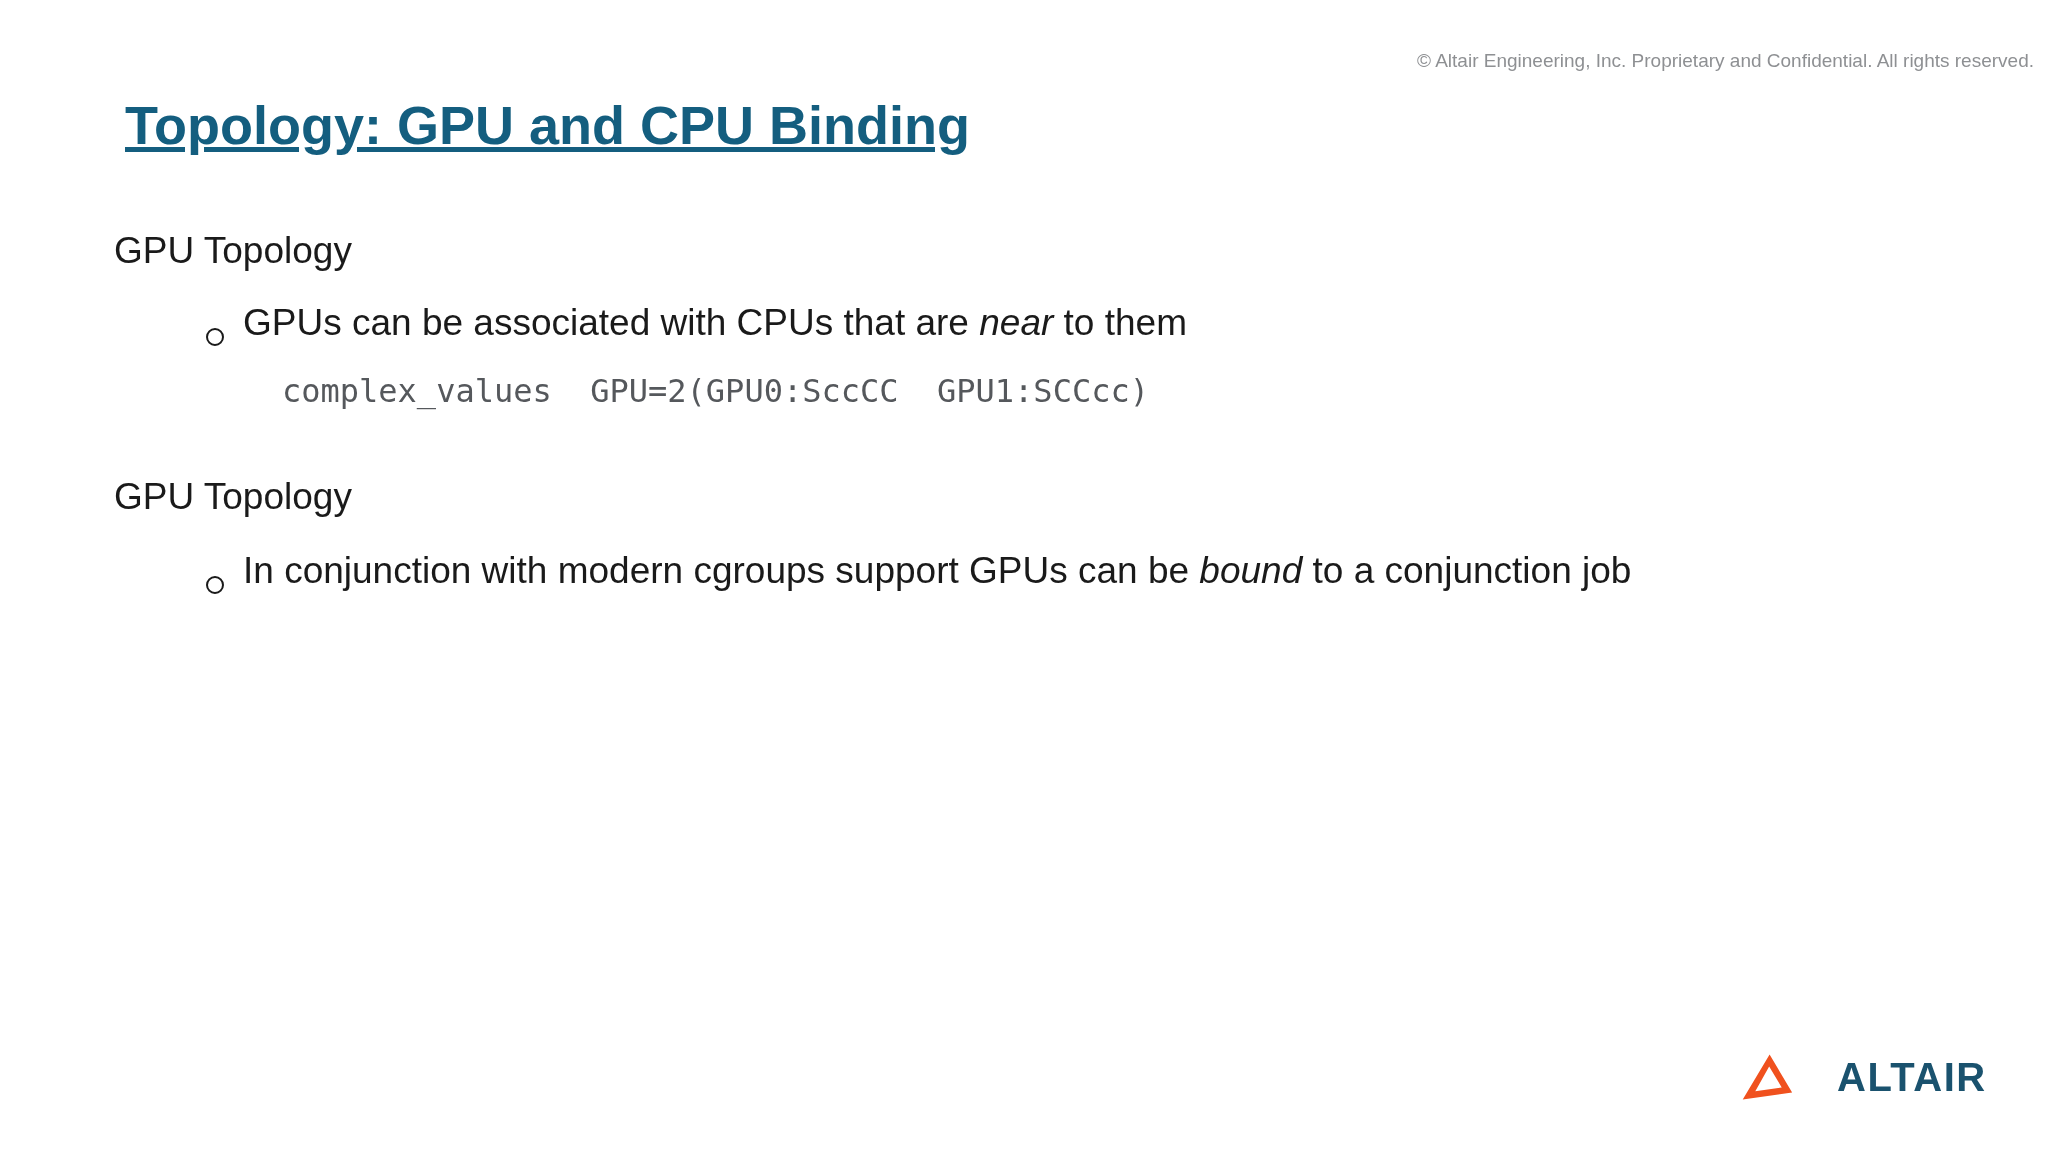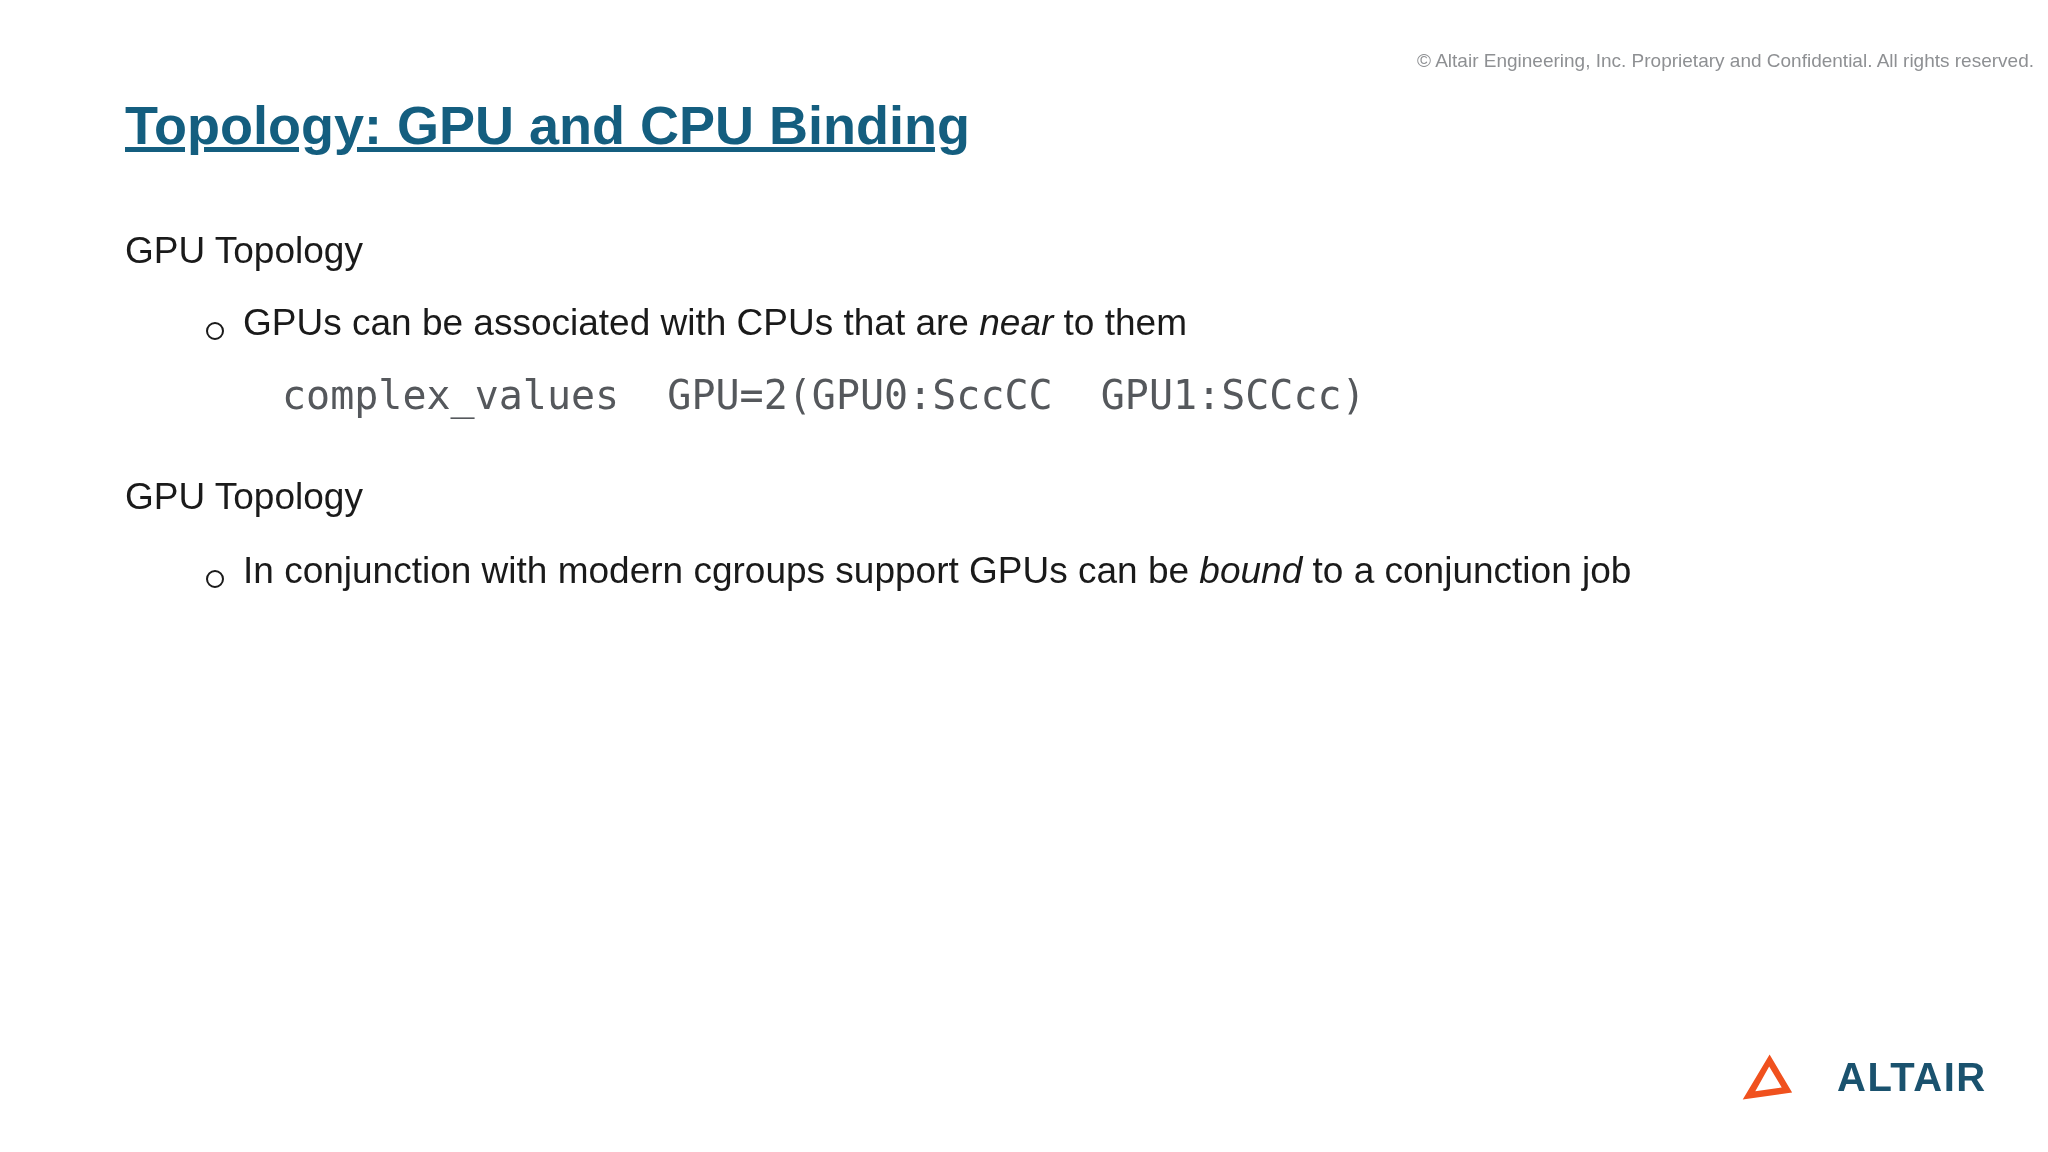--- a/index.html
+++ b/index.html
@@ -29,31 +29,31 @@
     left: 125px;
     top: 94px;
     margin: 0;
     font-size: 54px;
     font-weight: 700;
     color: var(--title, #145E7F);
     text-decoration: underline;
   }
   .section-heading {
     position: absolute;
-    left: 125px;
+    left: 114px;
     font-size: 37px;
     color: var(--body, #1A1A1A);
   }
   .heading-topology { top: 230px; }
   .heading-binding  { top: 476px; }
   .bullet-row {
     position: absolute;
     left: 206px;
     display: flex;
-    align-items: center;
+    align-items: flex-end;
   }
   .bullet-topology { top: 300px; }
   .bullet-binding  { top: 548px; }
   .bullet-dot {
     flex: 0 0 auto;
     width: 14px;
     height: 14px;
     margin-top: 15px;
     border: 2px solid var(--body, #1A1A1A);
     border-radius: 50%;
@@ -66,21 +66,21 @@
     white-space: nowrap;
     color: var(--body, #1A1A1A);
   }
   .code-line {
     position: absolute;
     left: 282px;
     font-family: "DejaVu Sans Mono", "Liberation Mono", monospace;
     color: var(--code, #55585C);
     white-space: pre;
   }
-  .code-topology { top: 372px; font-size: 40px; }
+  .code-topology { top: 372px; font-size: 32px; }
   .code-binding  { top: 714px; font-size: 37px; }
   .logo {
     position: absolute;
     left: 1741px;
     top: 1052px;
     display: flex;
     align-items: center;
     gap: 31px;
   }
   .logo-triangle {

